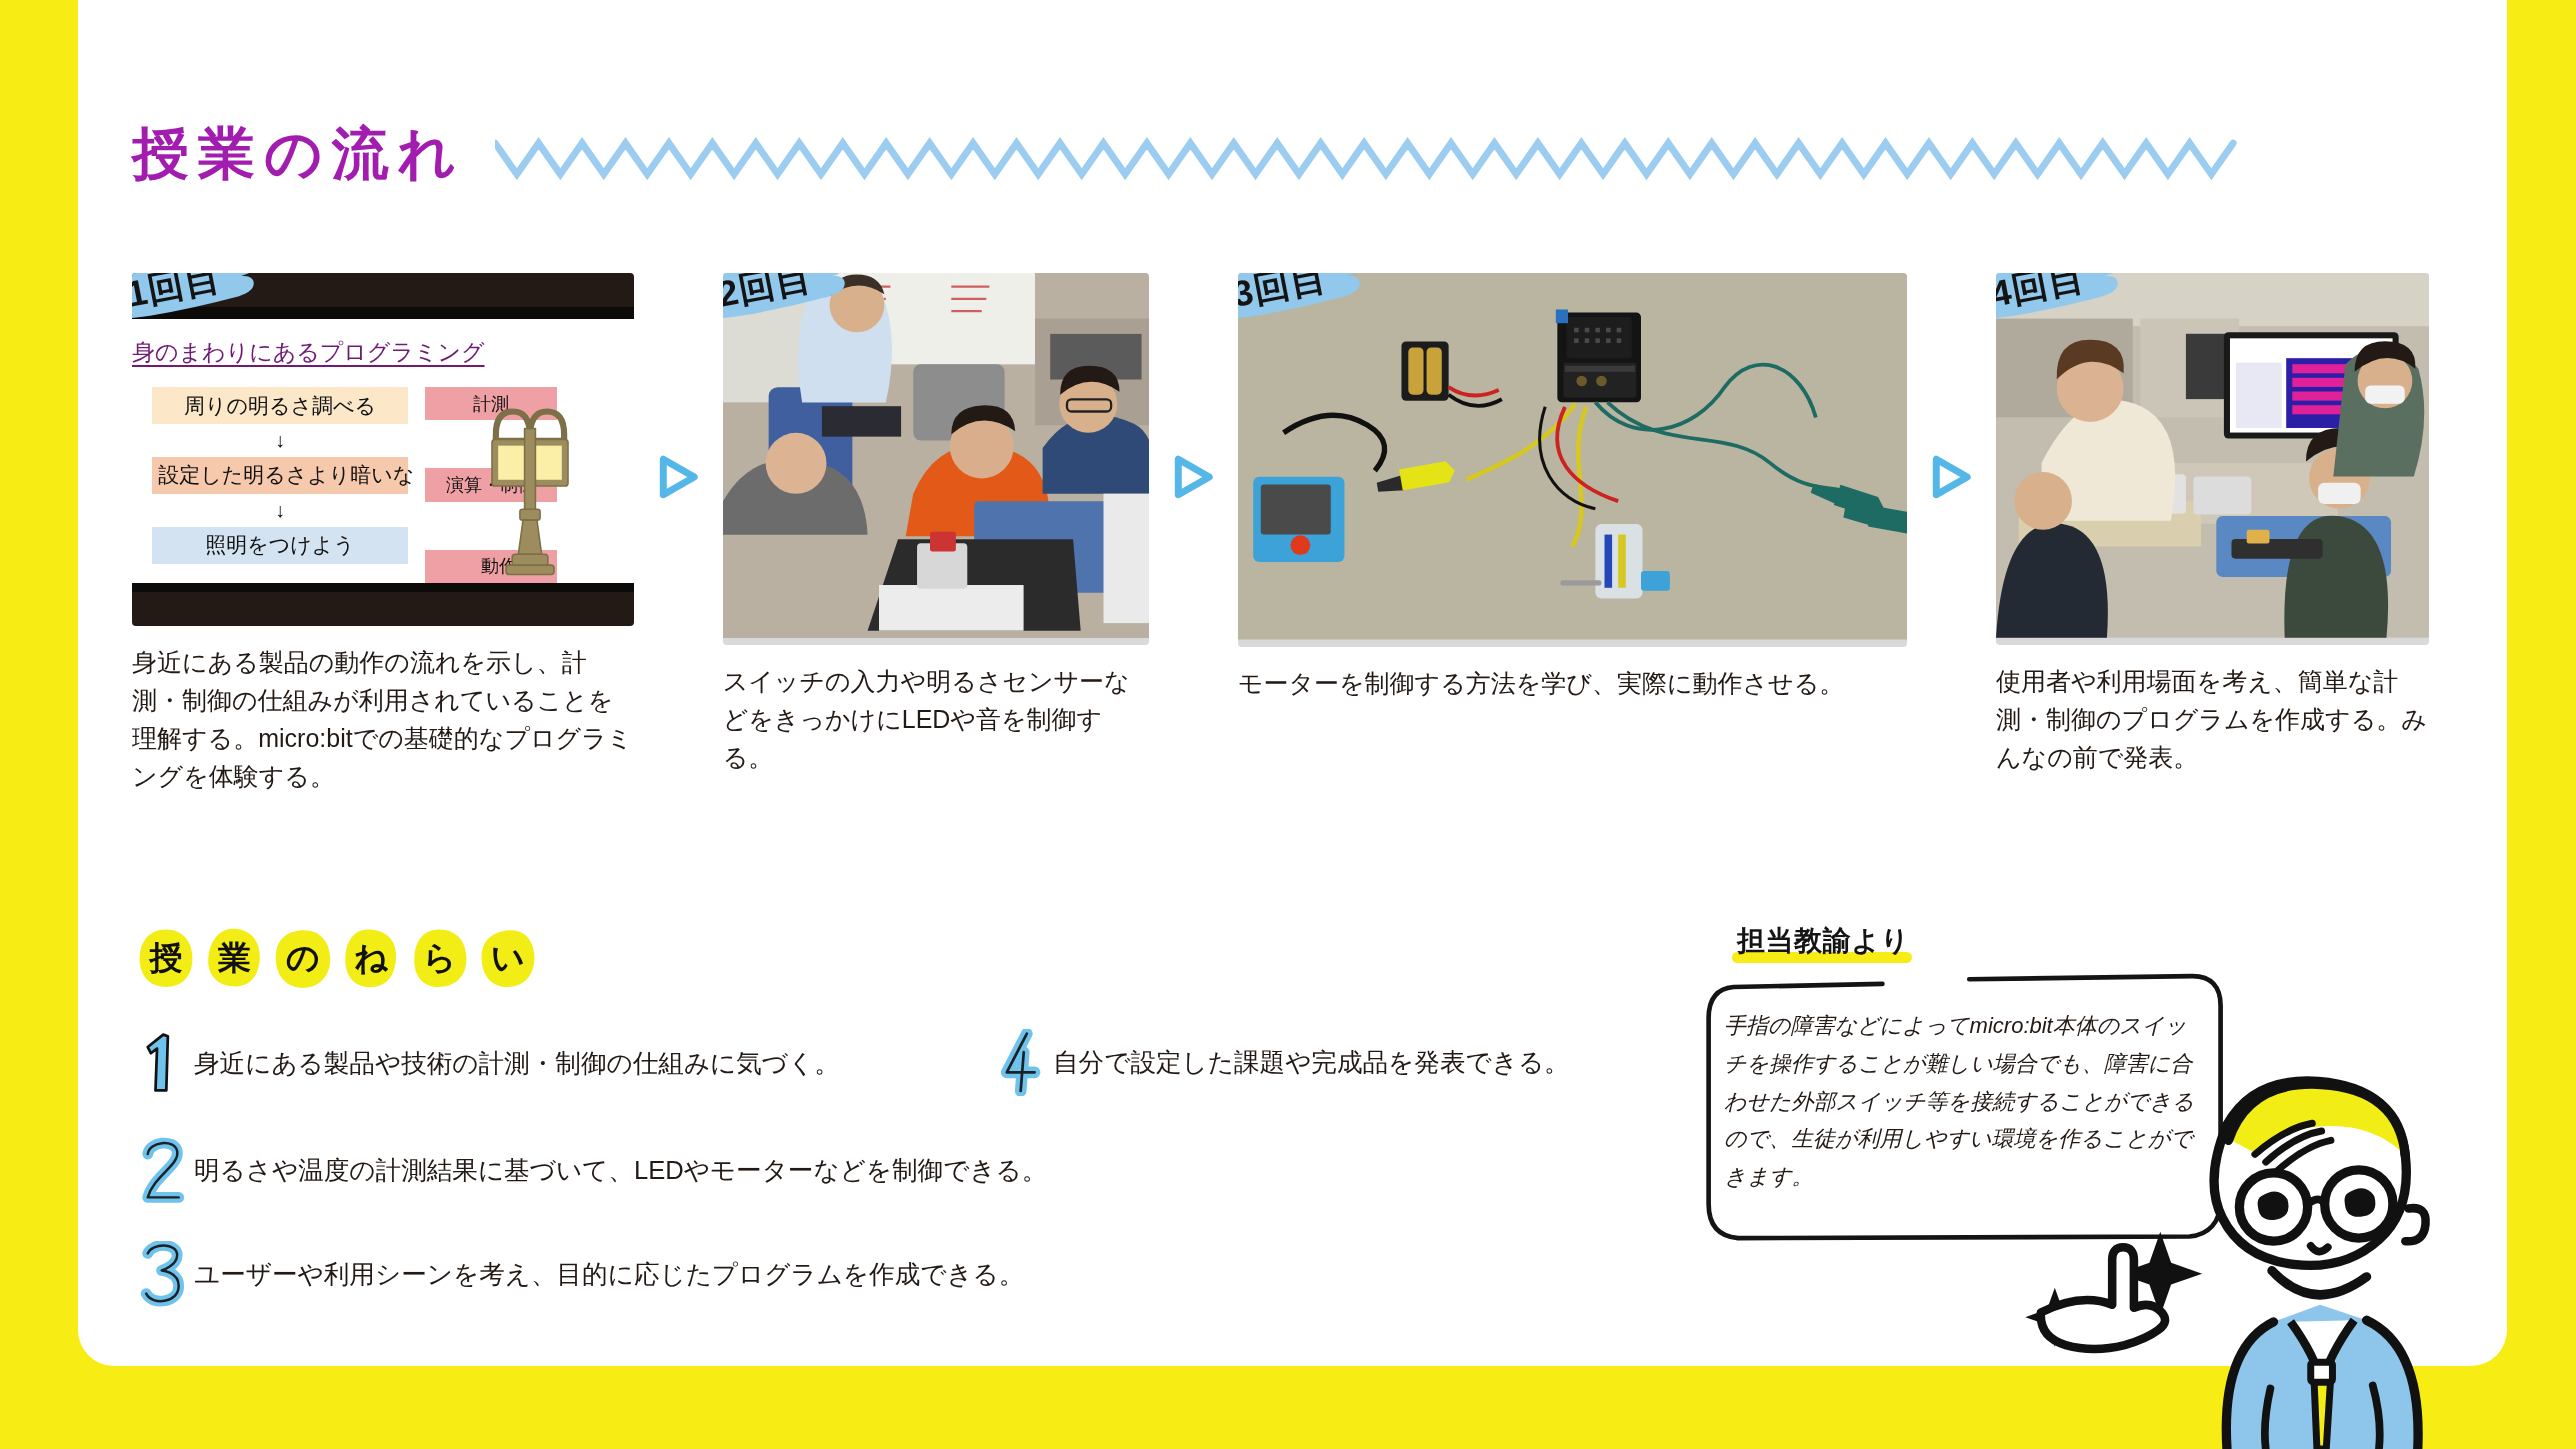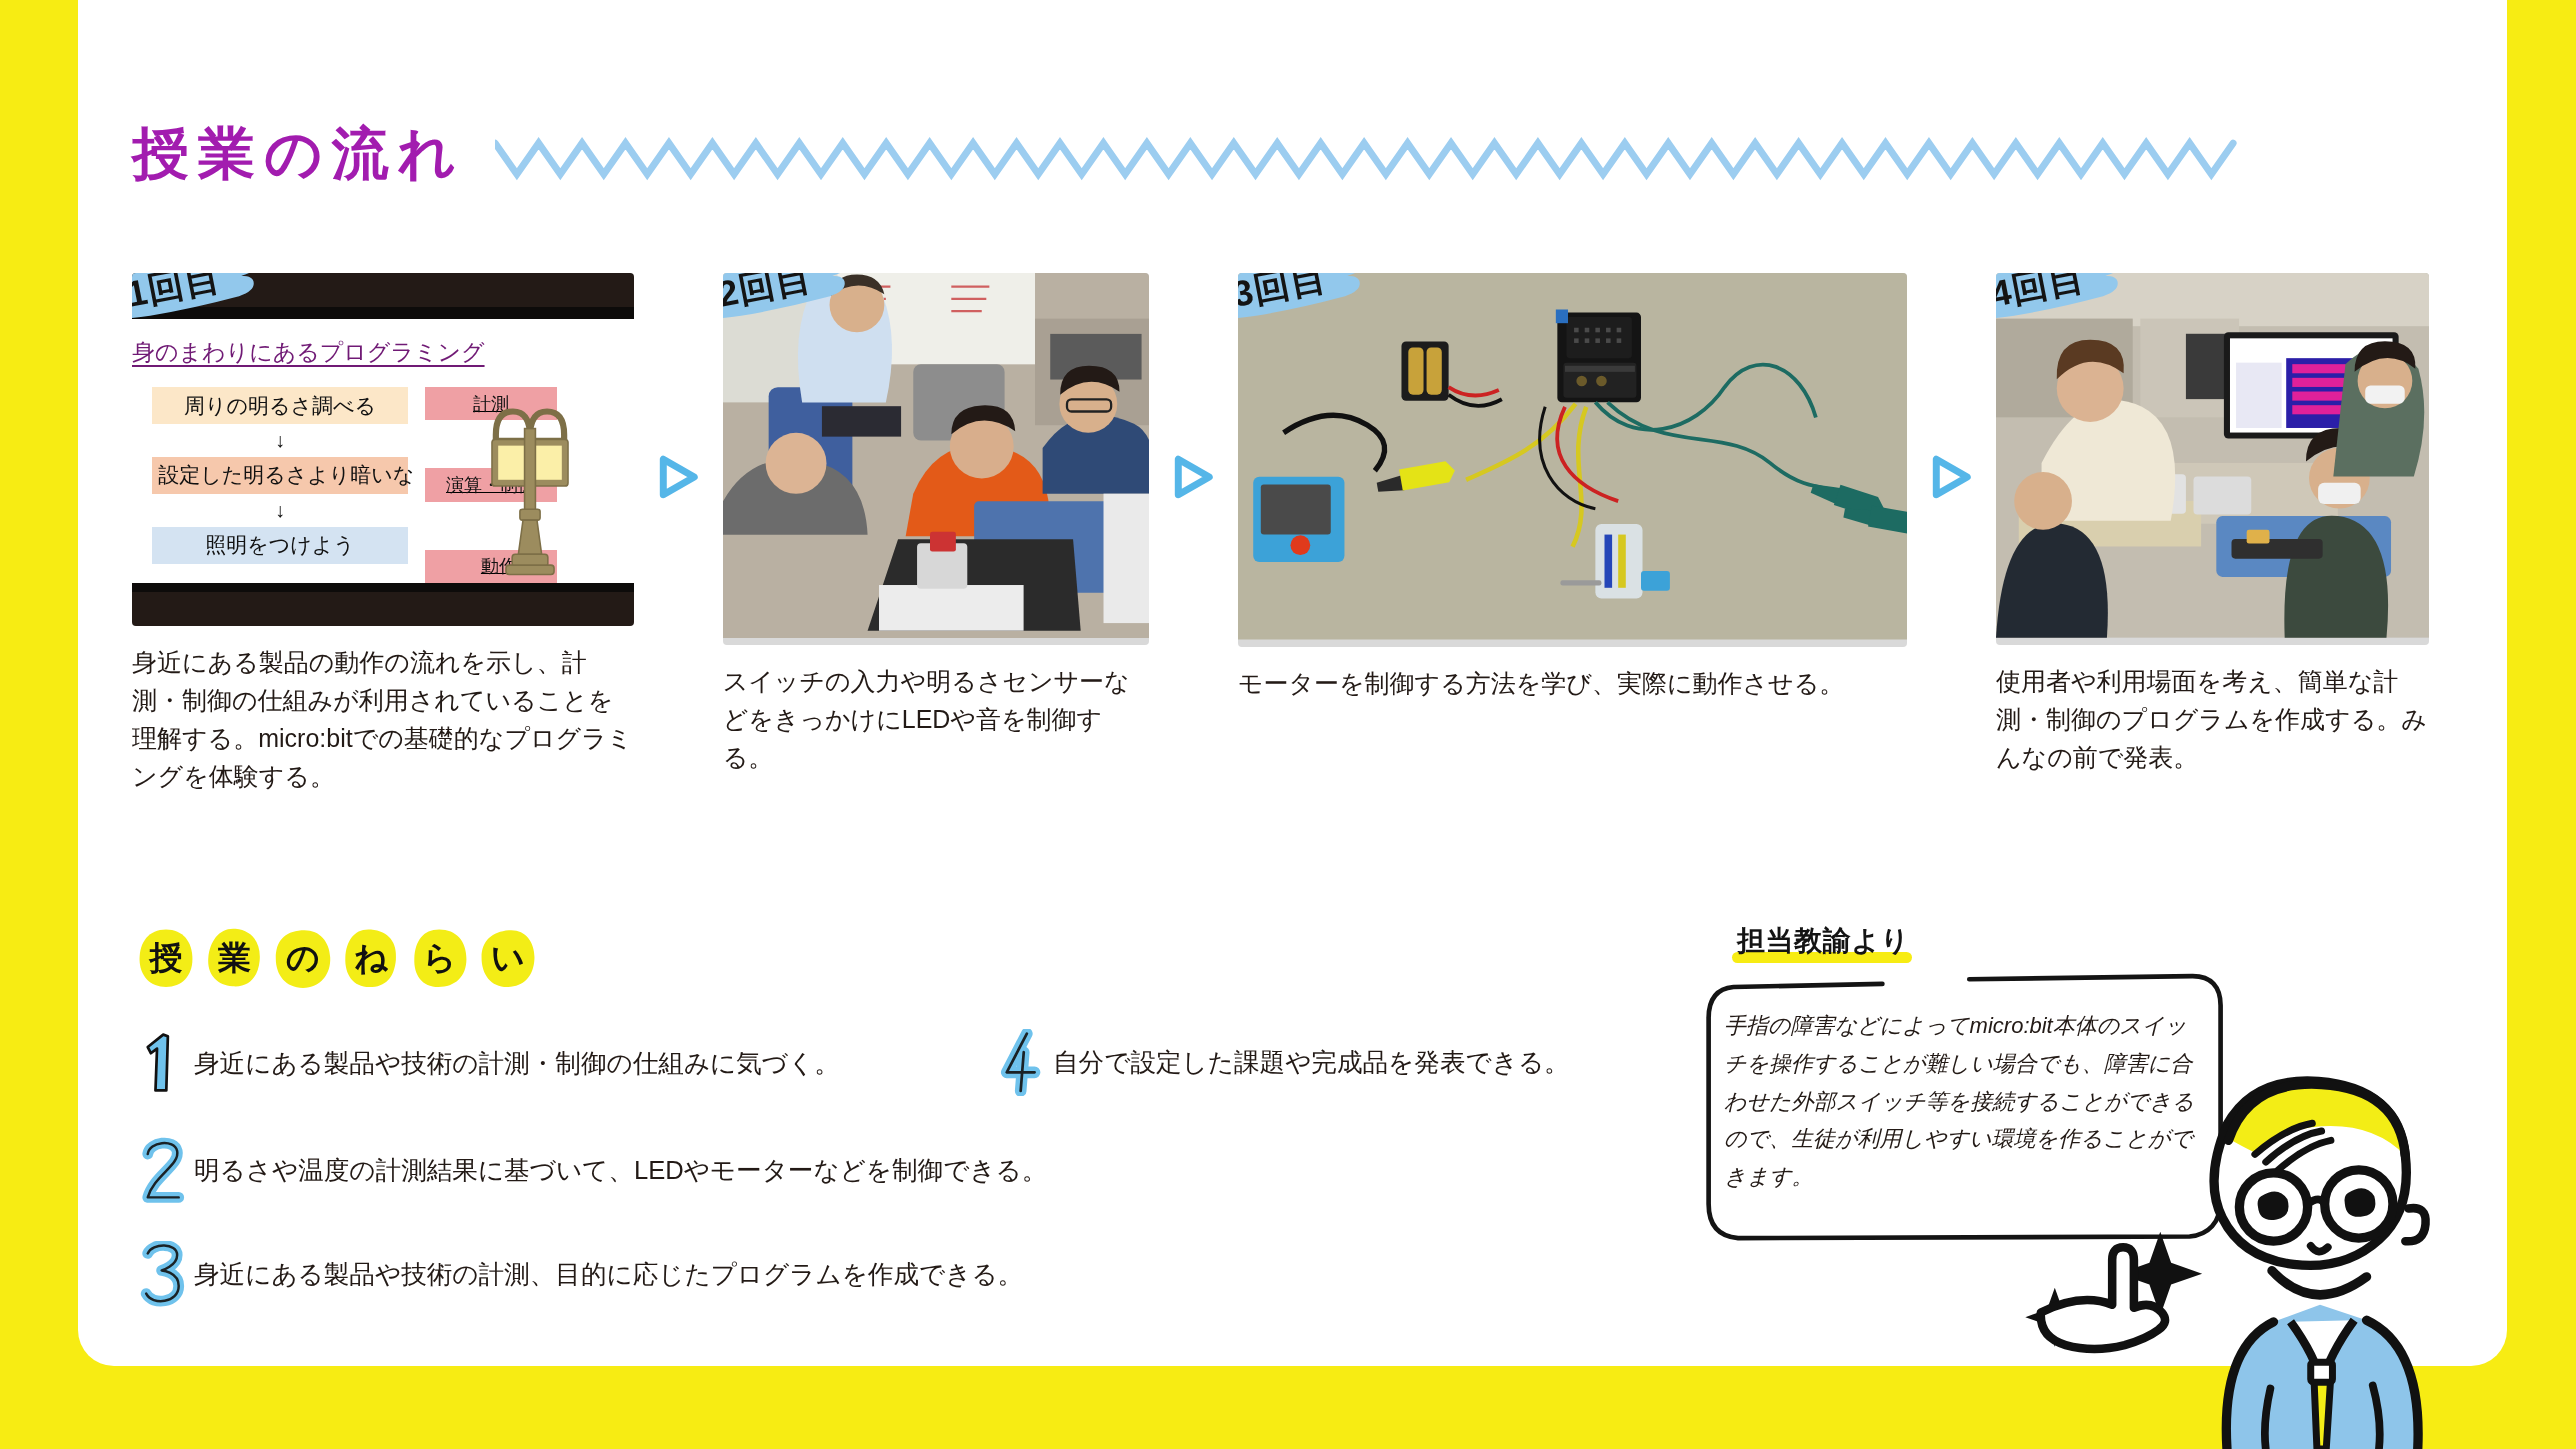--- a/index.html
+++ b/index.html
@@ -89,21 +89,21 @@
   }
   .flowcol{ position:absolute; left:20px; top:67px; width:256px; }
   .fbox{
     font-size:21px; color:#111; text-align:center;
     padding:4.7px 6.2px; white-space:nowrap;
   }
   .fbox.c1{ background:#FCE7C8; }
   .fbox.c2{ background:#F6C8AC; }
   .fbox.c3{ background:#D4E3F2; }
   .fdown{ text-align:center; font-size:20px; color:#111; padding:4.7px 0 4.7px; }
-  .tagcol{ position:absolute; left:293px; top:67px; width:132px;text-decoration:underline; }
+  .tagcol{ position:absolute; left:293px; top:67px; width:132px; }
   .tag{
     background:#EFA0A4; color:#111; font-size:18px;
     text-align:center; padding:4.7px 6.2px; white-space:nowrap;
   }
   .tag.g2{ margin-top:48px; }
   .tag.g3{ margin-top:48px;padding-left:22px; }
   .lampwrap{ position:absolute; right:26px; top:62px; width:155px; text-align:center; }
   .lamp-cap{ font-size:18.6px; color:#111; margin-top:6.2px; }
 
   
@@ -505,21 +505,21 @@
   <div class="txt">明るさや温度の計測結果に基づいて、LEDやモーターなどを制御できる。</div>
 </div>
 
 <div class="aim a3">
   <div class="num">
     <svg viewBox="0 0 62 86">
       <path d="M10 16 C16 2 48 2 48 18 C48 32 28 38 28 38 C28 38 50 40 50 58 C50 80 16 84 8 68" fill="none" stroke="#6FC2EC" stroke-width="14" stroke-linejoin="round" stroke-linecap="round"></path>
       <path d="M10 16 C16 2 48 2 48 18 C48 32 28 38 28 38 C28 38 50 40 50 58 C50 80 16 84 8 68" fill="none" stroke="#111" stroke-width="3.2" stroke-linejoin="round" stroke-linecap="round" opacity="0.9"></path>
     </svg>
   </div>
-  <div class="txt">身近にある製品や技術の計測、目的に応じたプログラムを作成できる。</div>
+  <div class="txt">ユーザーや利用シーンを考え、目的に応じたプログラムを作成できる。</div>
 </div>
 
 <div class="tbox">
   <div class="frame">
     <svg viewBox="0 0 700 400" width="543" height="310" preserveAspectRatio="none">
       <path d="M56 40 C34 42 24 56 24 80 L24 320 C24 348 38 362 62 364
                M56 40 L248 36
                M360 30 L648 26 C672 26 684 40 684 64 L684 316 C684 344 668 360 644 362 L62 364" fill="none" stroke="#141414" stroke-width="6" stroke-linecap="round" stroke-linejoin="round"></path>
     </svg>
   </div>

